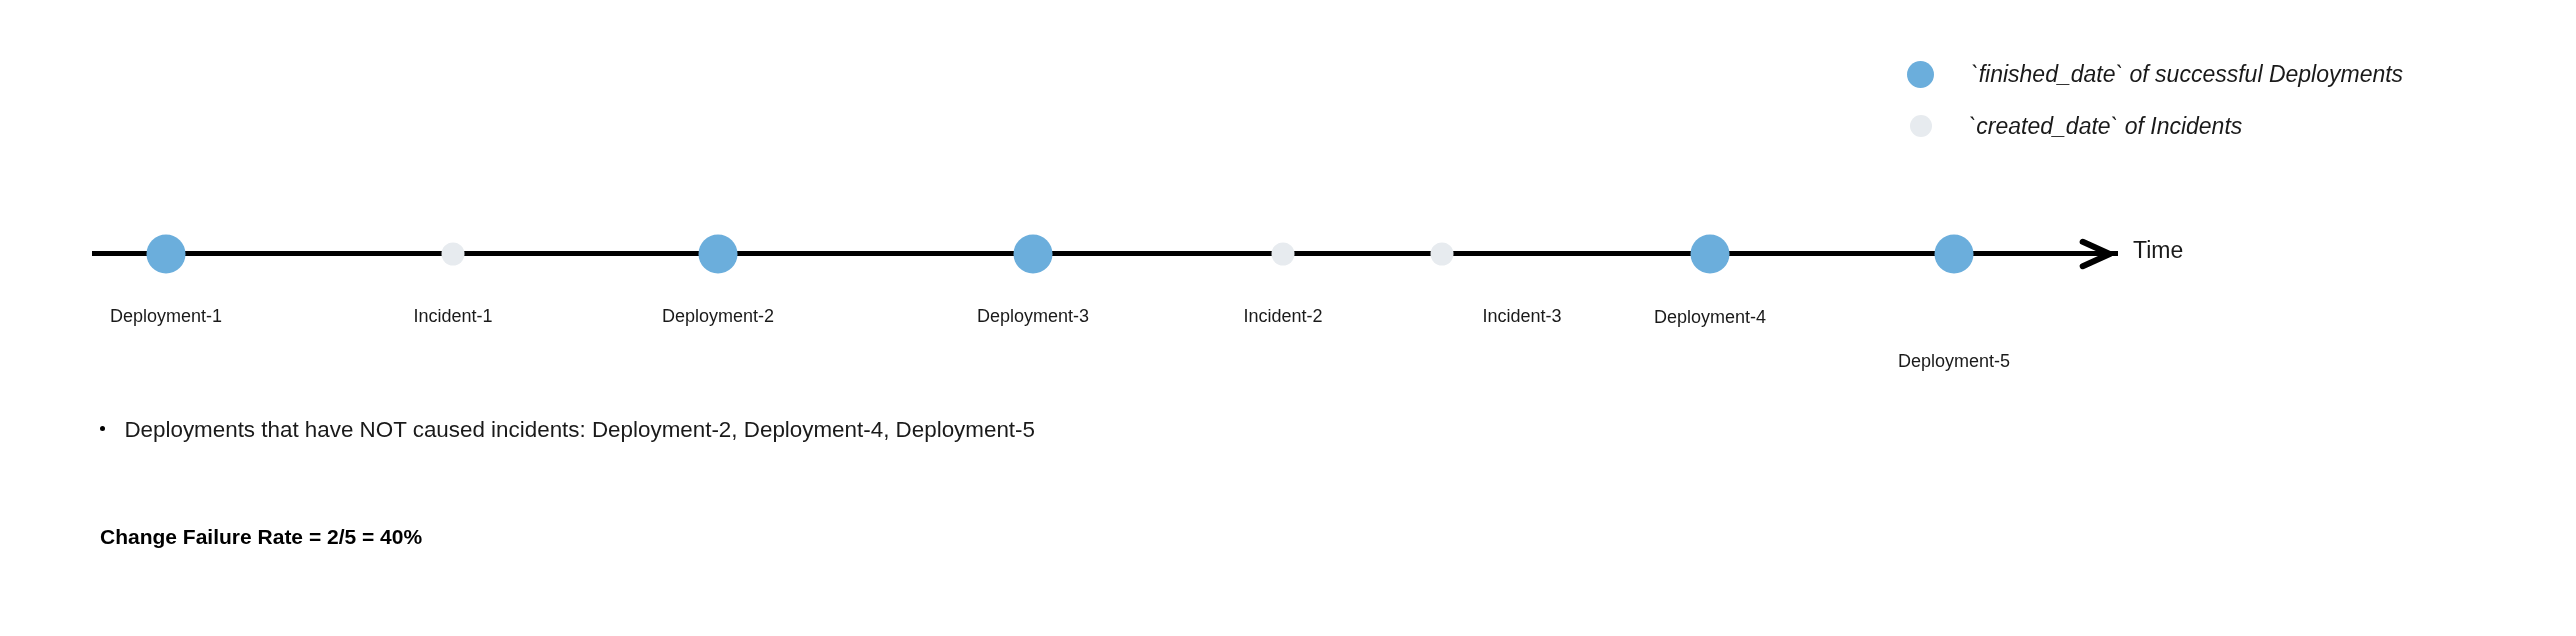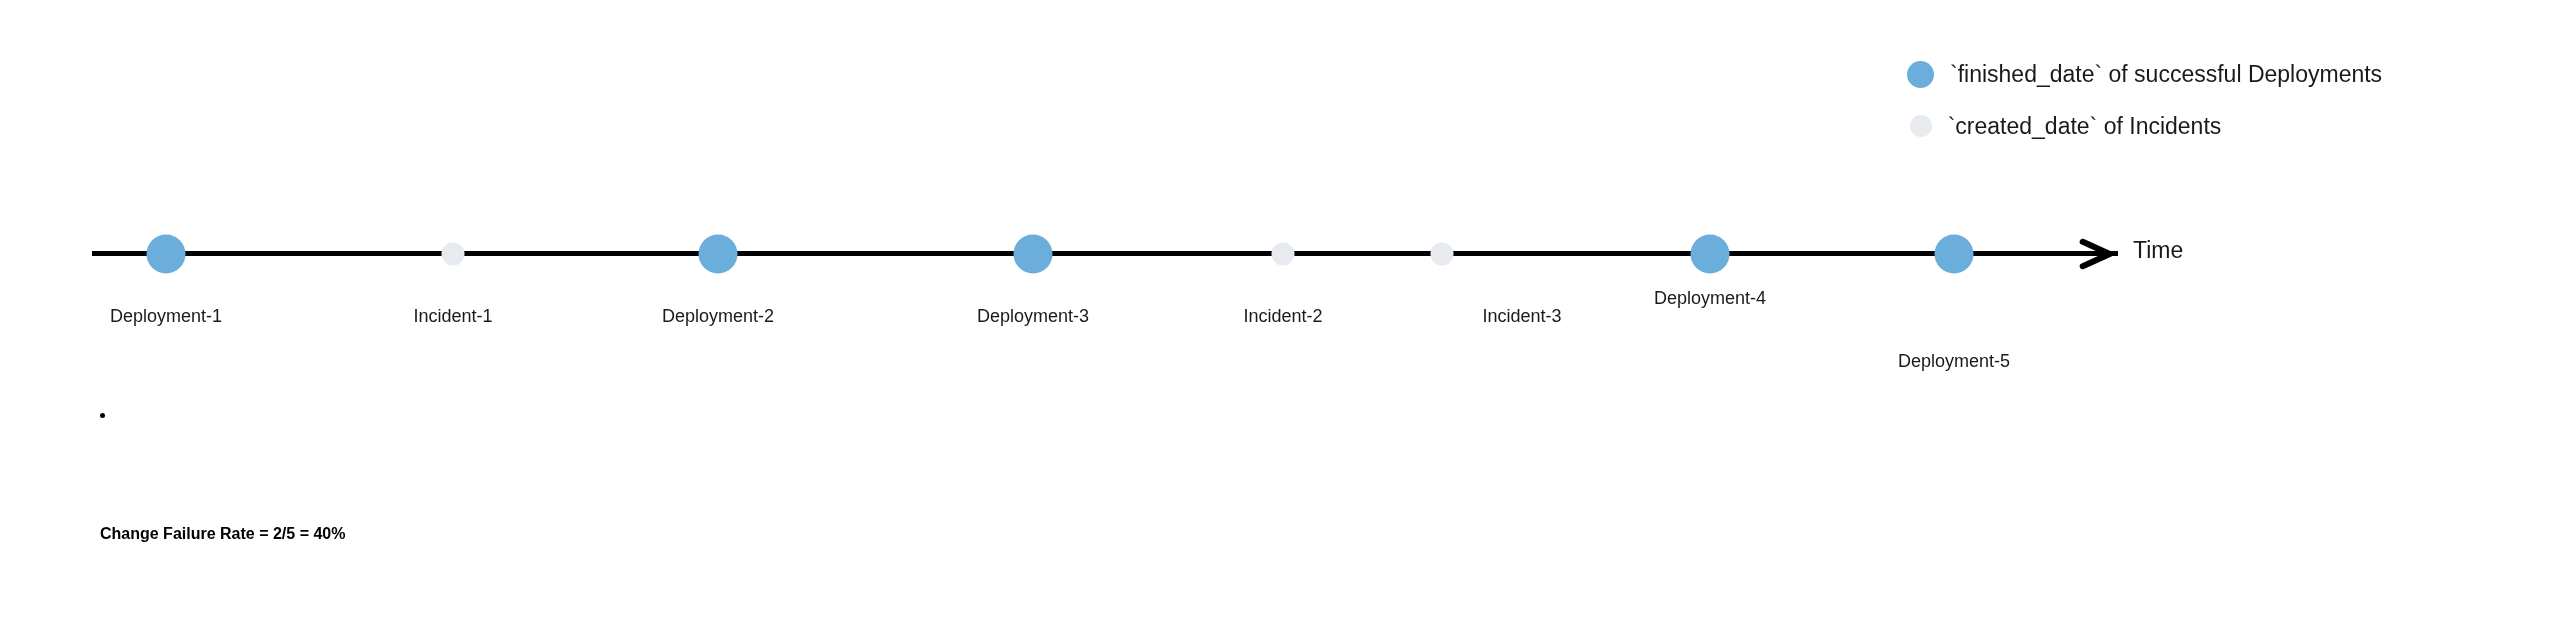--- a/index.html
+++ b/index.html
@@ -38,25 +38,26 @@
     background: #6BAEDC;
     margin-left: 0px;
   }
   .legend-swatch.incident {
     width: 22px;
     height: 22px;
     background: #E7EBEF;
     margin-left: 2.7px;
   }
   .legend-label {
-    margin-left: 16px;
+    margin-left: 37px;
     font-size: 23px;
     line-height: 1;
     color: #1a1a1a;
     white-space: nowrap;
+    font-style: italic;
   }
 
   
   #timeline-area {
     position: absolute;
     left: 0;
     top: 0;
     width: 2576px;
     height: 476px;
     text-decoration: underline;
@@ -136,21 +137,21 @@
     font-size: 22.4px;
     line-height: 1;
     color: #1a1a1a;
     white-space: nowrap;
   }
 
   #summary {
     position: absolute;
     left: 100px;
     top: 526px;
-    font-size: 16px;
+    font-size: 21px;
     font-weight: bold;
     line-height: 1;
     color: #000000;
     white-space: nowrap;
   }
 </style>
 </head>
 <body>
 
 <div id="legend">
@@ -182,26 +183,27 @@
       <div class="marker-label" style="left: 453px; top: 307px;">Incident-1</div>
       <div class="marker deployment" style="left: 718px; top: 254px;"></div>
       <div class="marker-label" style="left: 718px; top: 307px;">Deployment-2</div>
       <div class="marker deployment" style="left: 1033px; top: 254px;"></div>
       <div class="marker-label" style="left: 1033px; top: 307px;">Deployment-3</div>
       <div class="marker incident" style="left: 1283px; top: 254px;"></div>
       <div class="marker-label" style="left: 1283px; top: 307px;">Incident-2</div>
       <div class="marker incident" style="left: 1442px; top: 254px;"></div>
       <div class="marker-label" style="left: 1522px; top: 307px;">Incident-3</div>
       <div class="marker deployment" style="left: 1710px; top: 254px;"></div>
-      <div class="marker-label" style="left: 1710px; top: 289px; text-align: center;">Deployment-4</div>
+      <div class="marker-label" style="left: 1710px; top: 308px; text-align: center;">Deployment-4</div>
       <div class="marker deployment" style="left: 1954px; top: 254px;"></div>
       <div class="marker-label" style="left: 1954px; top: 307px; margin-top: 45px;">Deployment-5</div>
     </div>
 </div>
 
 <div id="notes">
   <div class="bullet-row">
     <span class="bullet-dot"></span>
+    <span class="bullet-text">Deployments that have NOT caused incidents: Deployment-2, Deployment-4, Deployment-5</span>
   </div>
 </div>
 
 <div id="summary">Change Failure Rate = 2/5 = 40%</div>
 
 
 </body></html>

